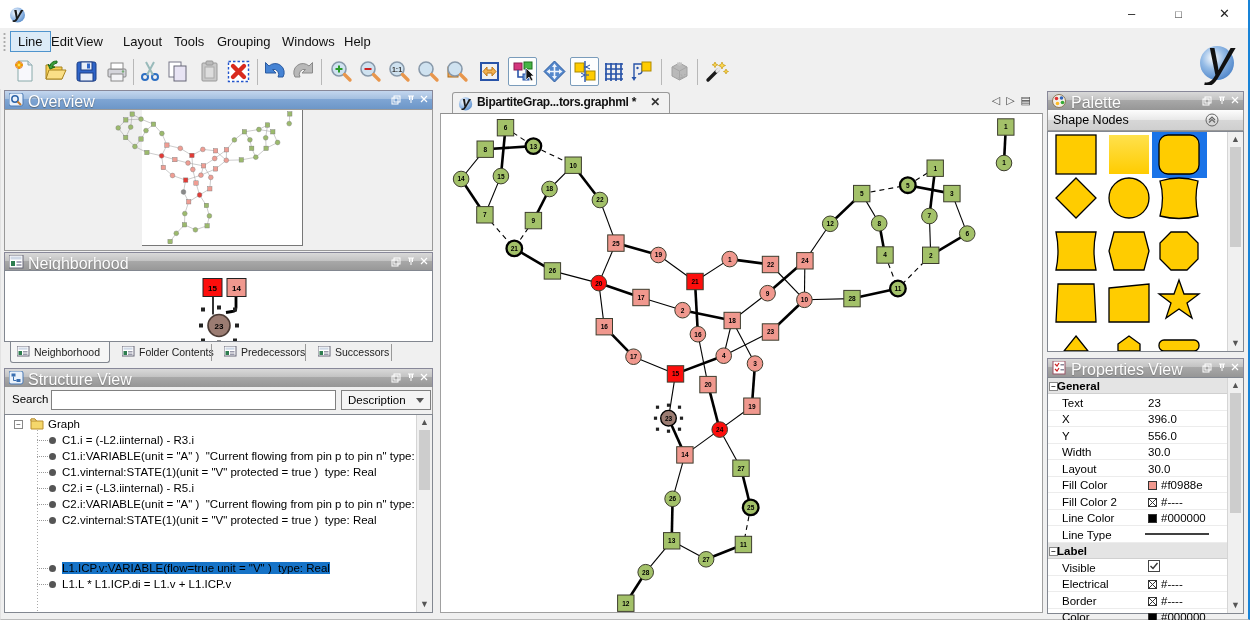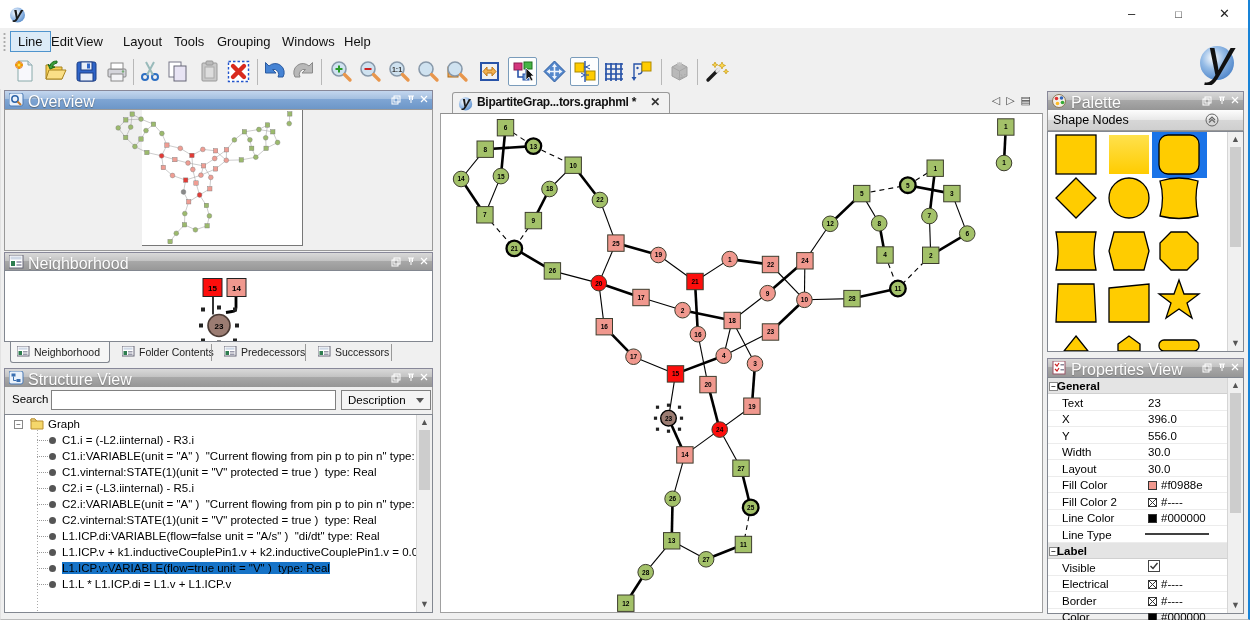--- a/index.html
+++ b/index.html
@@ -488,22 +488,20 @@
   <div class="trow" style="top:1px;left:9px"><span style="display:inline-block;width:9px;height:9px;border:1px solid #888;font-size:8px;line-height:8px;text-align:center;color:#333;background:#fff;vertical-align:1px">−</span><span style="display:inline-block;margin:0 4px 0 7px;vertical-align:-2px"><svg width="14" height="13" viewBox="0 0 14 13">
           <path d="M1,2 L5,2 L6.5,4 L13,4 L13,12 L1,12 Z" fill="#f5d76b" stroke="#b98e2f"></path>
           <path d="M1,2 L5,2 L6.5,4 L1,4 Z" fill="#fdeaa0" stroke="#b98e2f"></path>
         </svg></span>Graph</div>
   <div class="trow" style="top:17px;left:44px"><span class="stub"></span><span class="bullet"></span>C1.i = (-L2.iinternal) - R3.i</div>
   <div class="trow" style="top:33px;left:44px"><span class="stub"></span><span class="bullet"></span>C1.i:VARIABLE(unit = "A" )&nbsp; "Current flowing from pin p to pin n" type: Rea</div>
   <div class="trow" style="top:49px;left:44px"><span class="stub"></span><span class="bullet"></span>C1.vinternal:STATE(1)(unit = "V" protected = true )&nbsp; type: Real</div>
   <div class="trow" style="top:65px;left:44px"><span class="stub"></span><span class="bullet"></span>C2.i = (-L3.iinternal) - R5.i</div>
   <div class="trow" style="top:81px;left:44px"><span class="stub"></span><span class="bullet"></span>C2.i:VARIABLE(unit = "A" )&nbsp; "Current flowing from pin p to pin n" type: Rea</div>
   <div class="trow" style="top:97px;left:44px"><span class="stub"></span><span class="bullet"></span>C2.vinternal:STATE(1)(unit = "V" protected = true )&nbsp; type: Real</div>
-  <div class="trow" style="top:113px;left:44px"><span class="stub"></span><span class="bullet"></span>L1.ICP.di:VARIABLE(flow=false unit = "A/s" )&nbsp; "di/dt" type: Real</div>
-  <div class="trow" style="top:129px;left:44px"><span class="stub"></span><span class="bullet"></span>L1.ICP.v + k1.inductiveCouplePin1.v + k2.inductiveCouplePin1.v = 0.0</div>
   <div class="trow" style="top:145px;left:44px"><span class="stub"></span><span class="bullet"></span><span class="selrow">L1.ICP.v:VARIABLE(flow=true unit = "V" )&nbsp; type: Real</span></div>
   <div class="trow" style="top:161px;left:44px"><span class="stub"></span><span class="bullet"></span>L1.L * L1.ICP.di = L1.v + L1.ICP.v</div>
   <div class="trow" style="top:193px;left:44px">L1.v = sinVoltage.v - R1.v</div>
   <div class="sb" style="right:0;top:0;width:16px;height:197px">
     <div class="sbarrow" style="top:1px">▲</div>
     <div class="sbthumb" style="top:15px;height:60px"></div>
     <div class="sbarrow" style="bottom:1px">▼</div>
   </div>
 </div>
 

